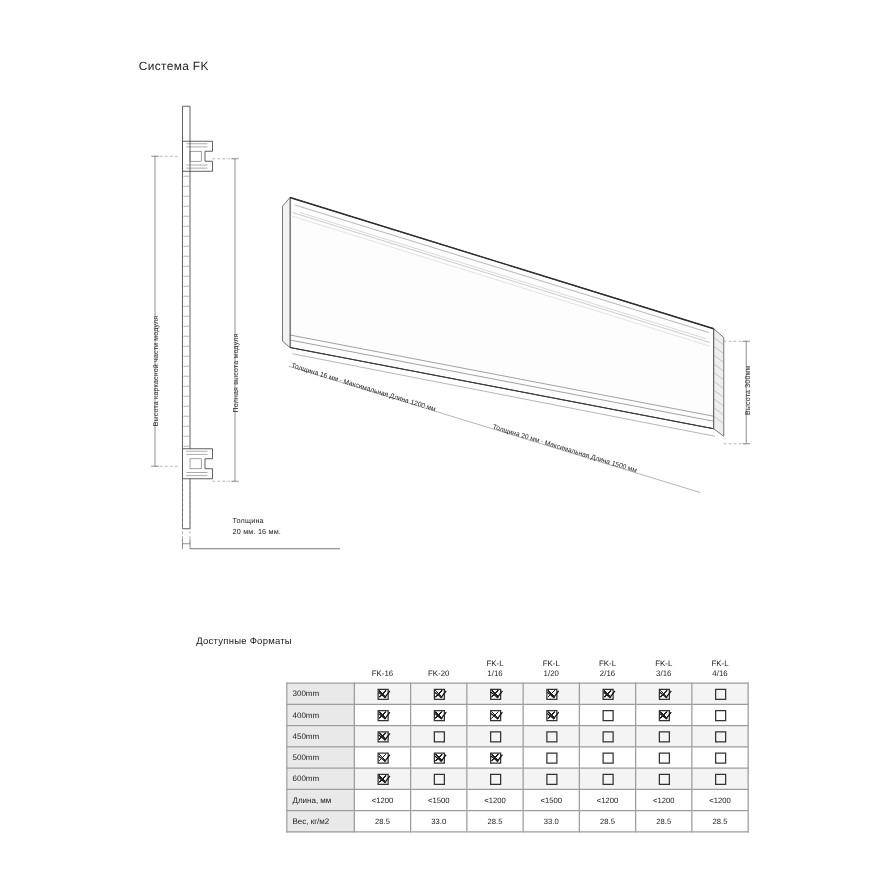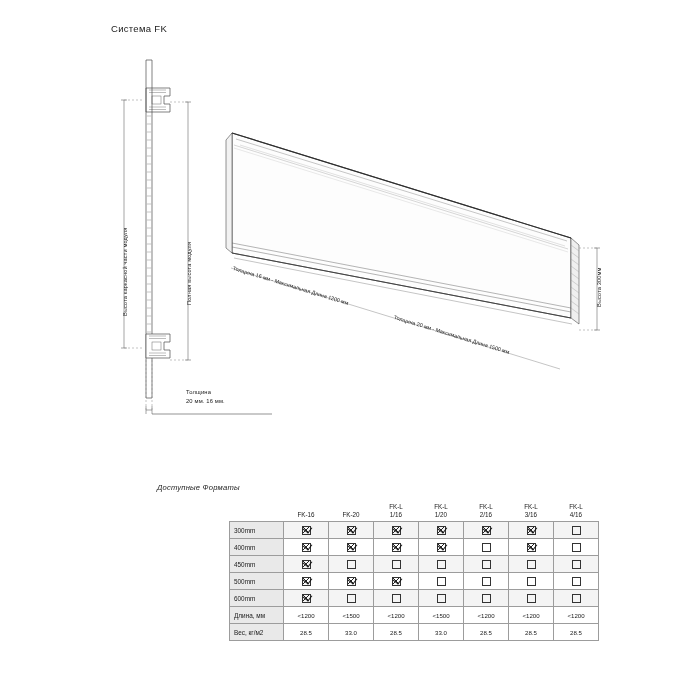--- a/index.html
+++ b/index.html
@@ -11,20 +11,21 @@
     width: 700px;
     height: 700px;
     font-family: "Liberation Sans", sans-serif;
     color: #1a1a1a;
     position: relative;
     overflow: hidden;
   }
   .page {
     position: absolute;
     inset: 0;
+    margin-top: 25px;
   }
   
   .title {
     position: absolute;
     left: 111px;
     top: 23px;
     font-size: 9.5px;
     letter-spacing: 0.3px;
     color: #1a1a1a;
   }
@@ -65,21 +66,20 @@
     white-space: nowrap;
     transform-origin: 0 0;
   }
   
   .table-title {
     position: absolute;
     left: 157px;
     top: 483px;
     font-size: 7.6px;
     letter-spacing: 0.2px;
-    font-style: italic;
   }
   table.formats {
     position: absolute;
     left: 229px;
     top: 497px;
     border-collapse: collapse;
     font-size: 6.3px;
     color: #1a1a1a;
   }
   table.formats th,

